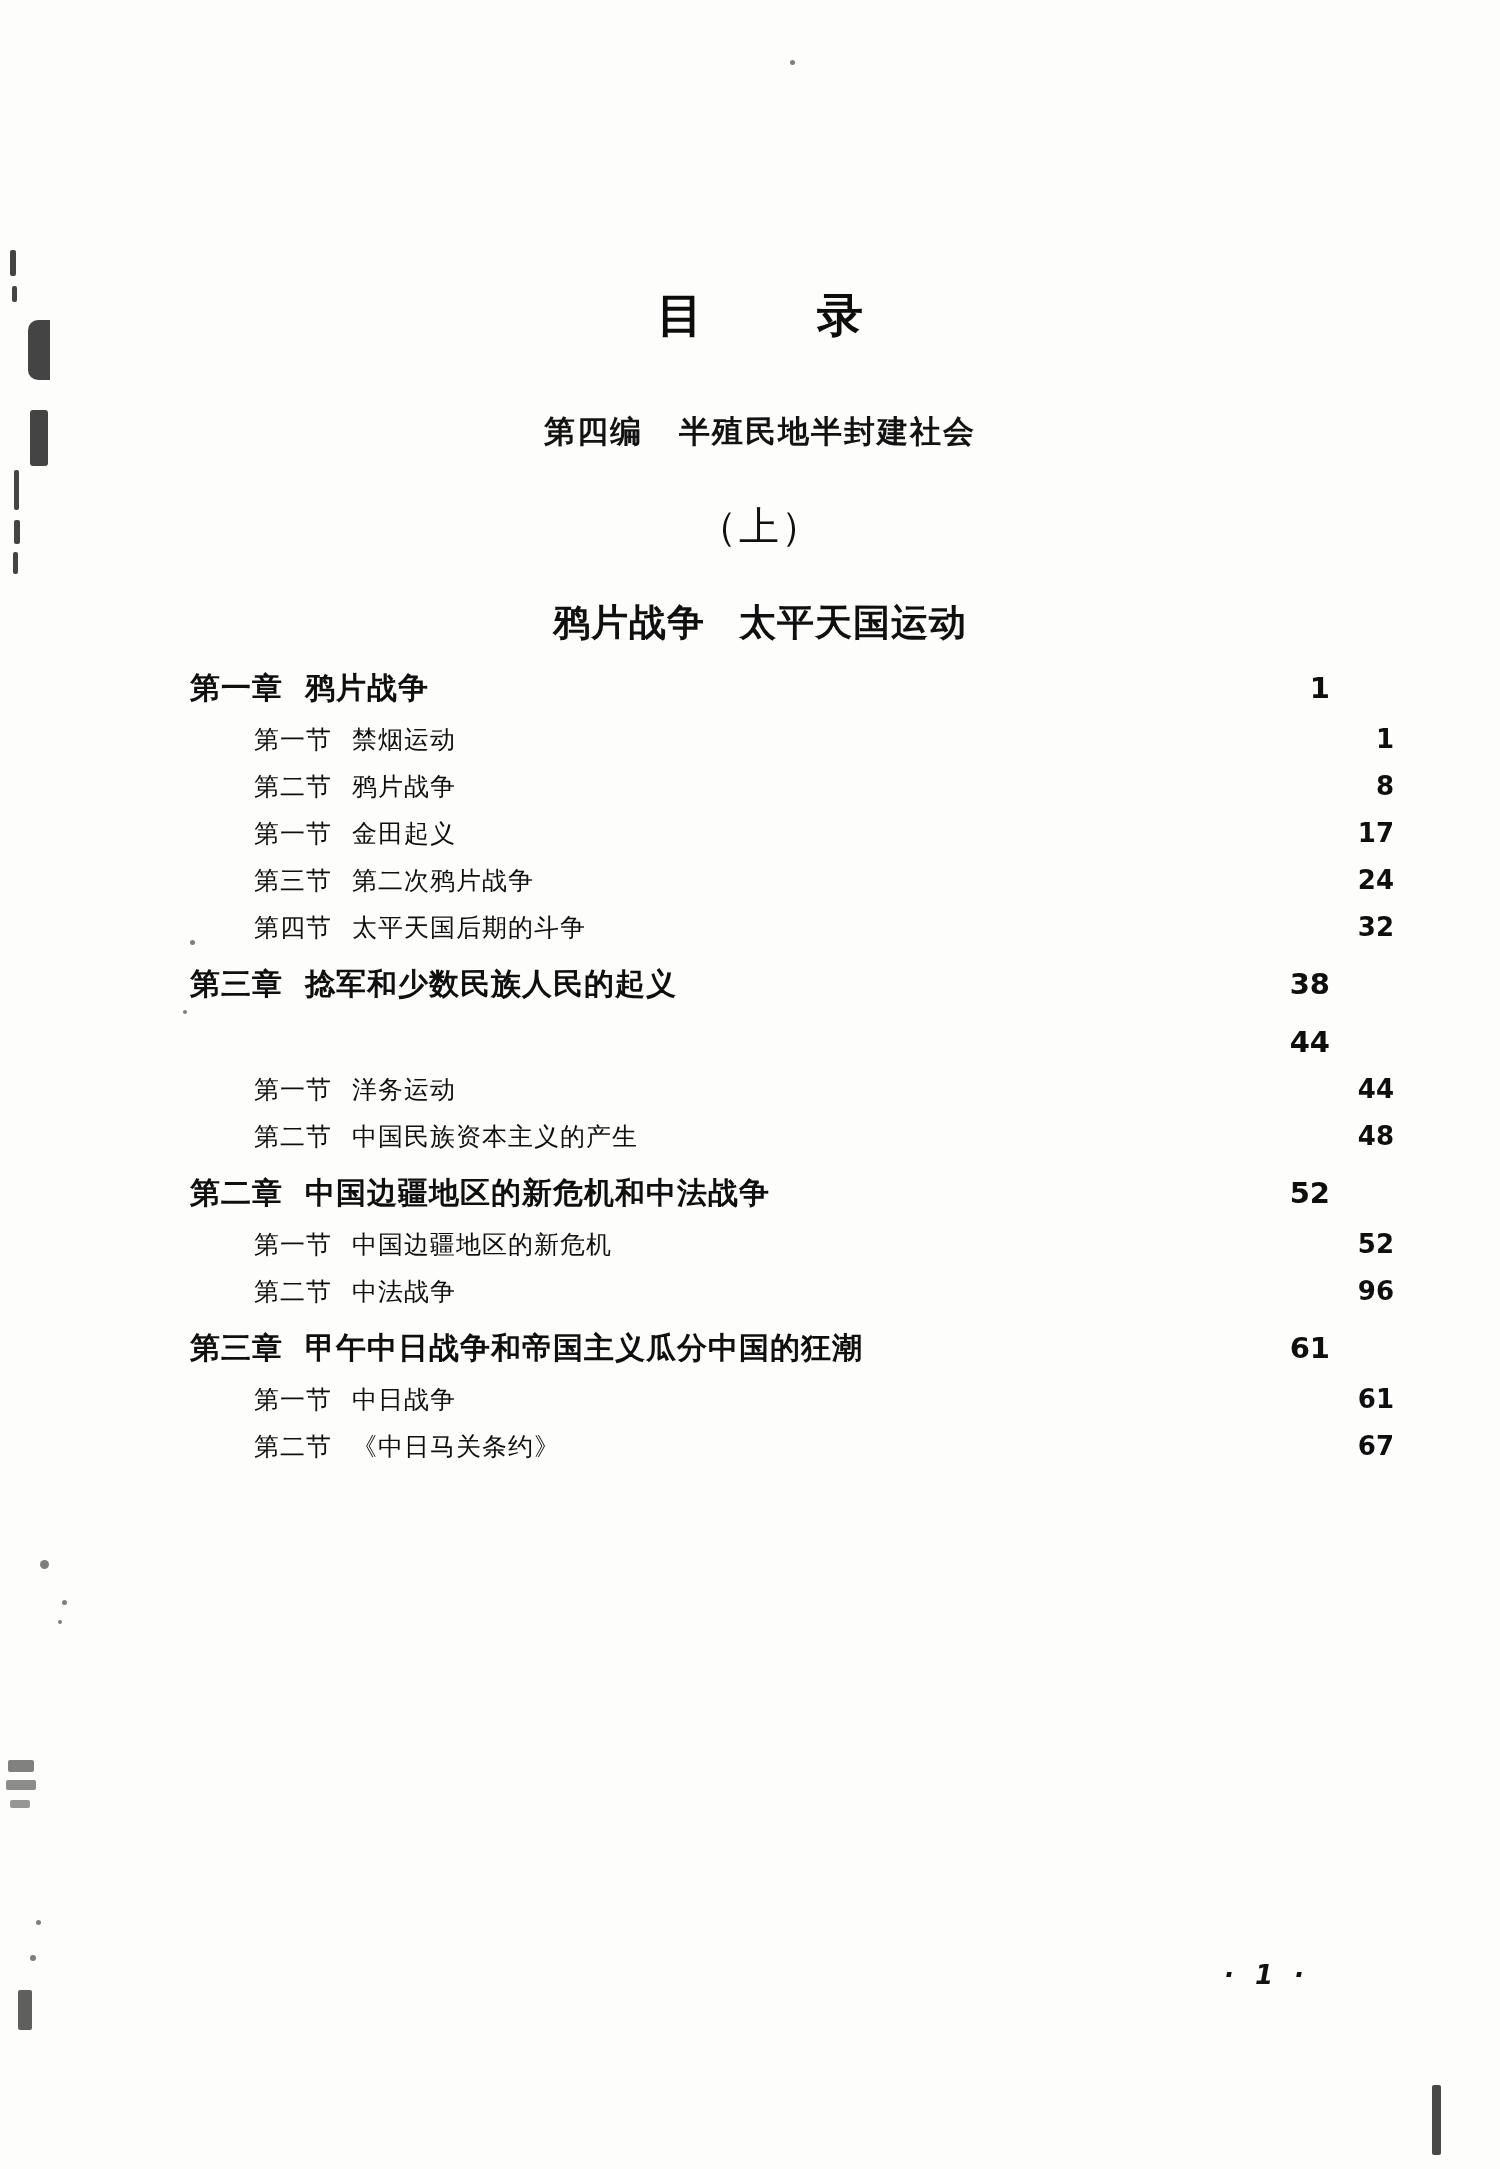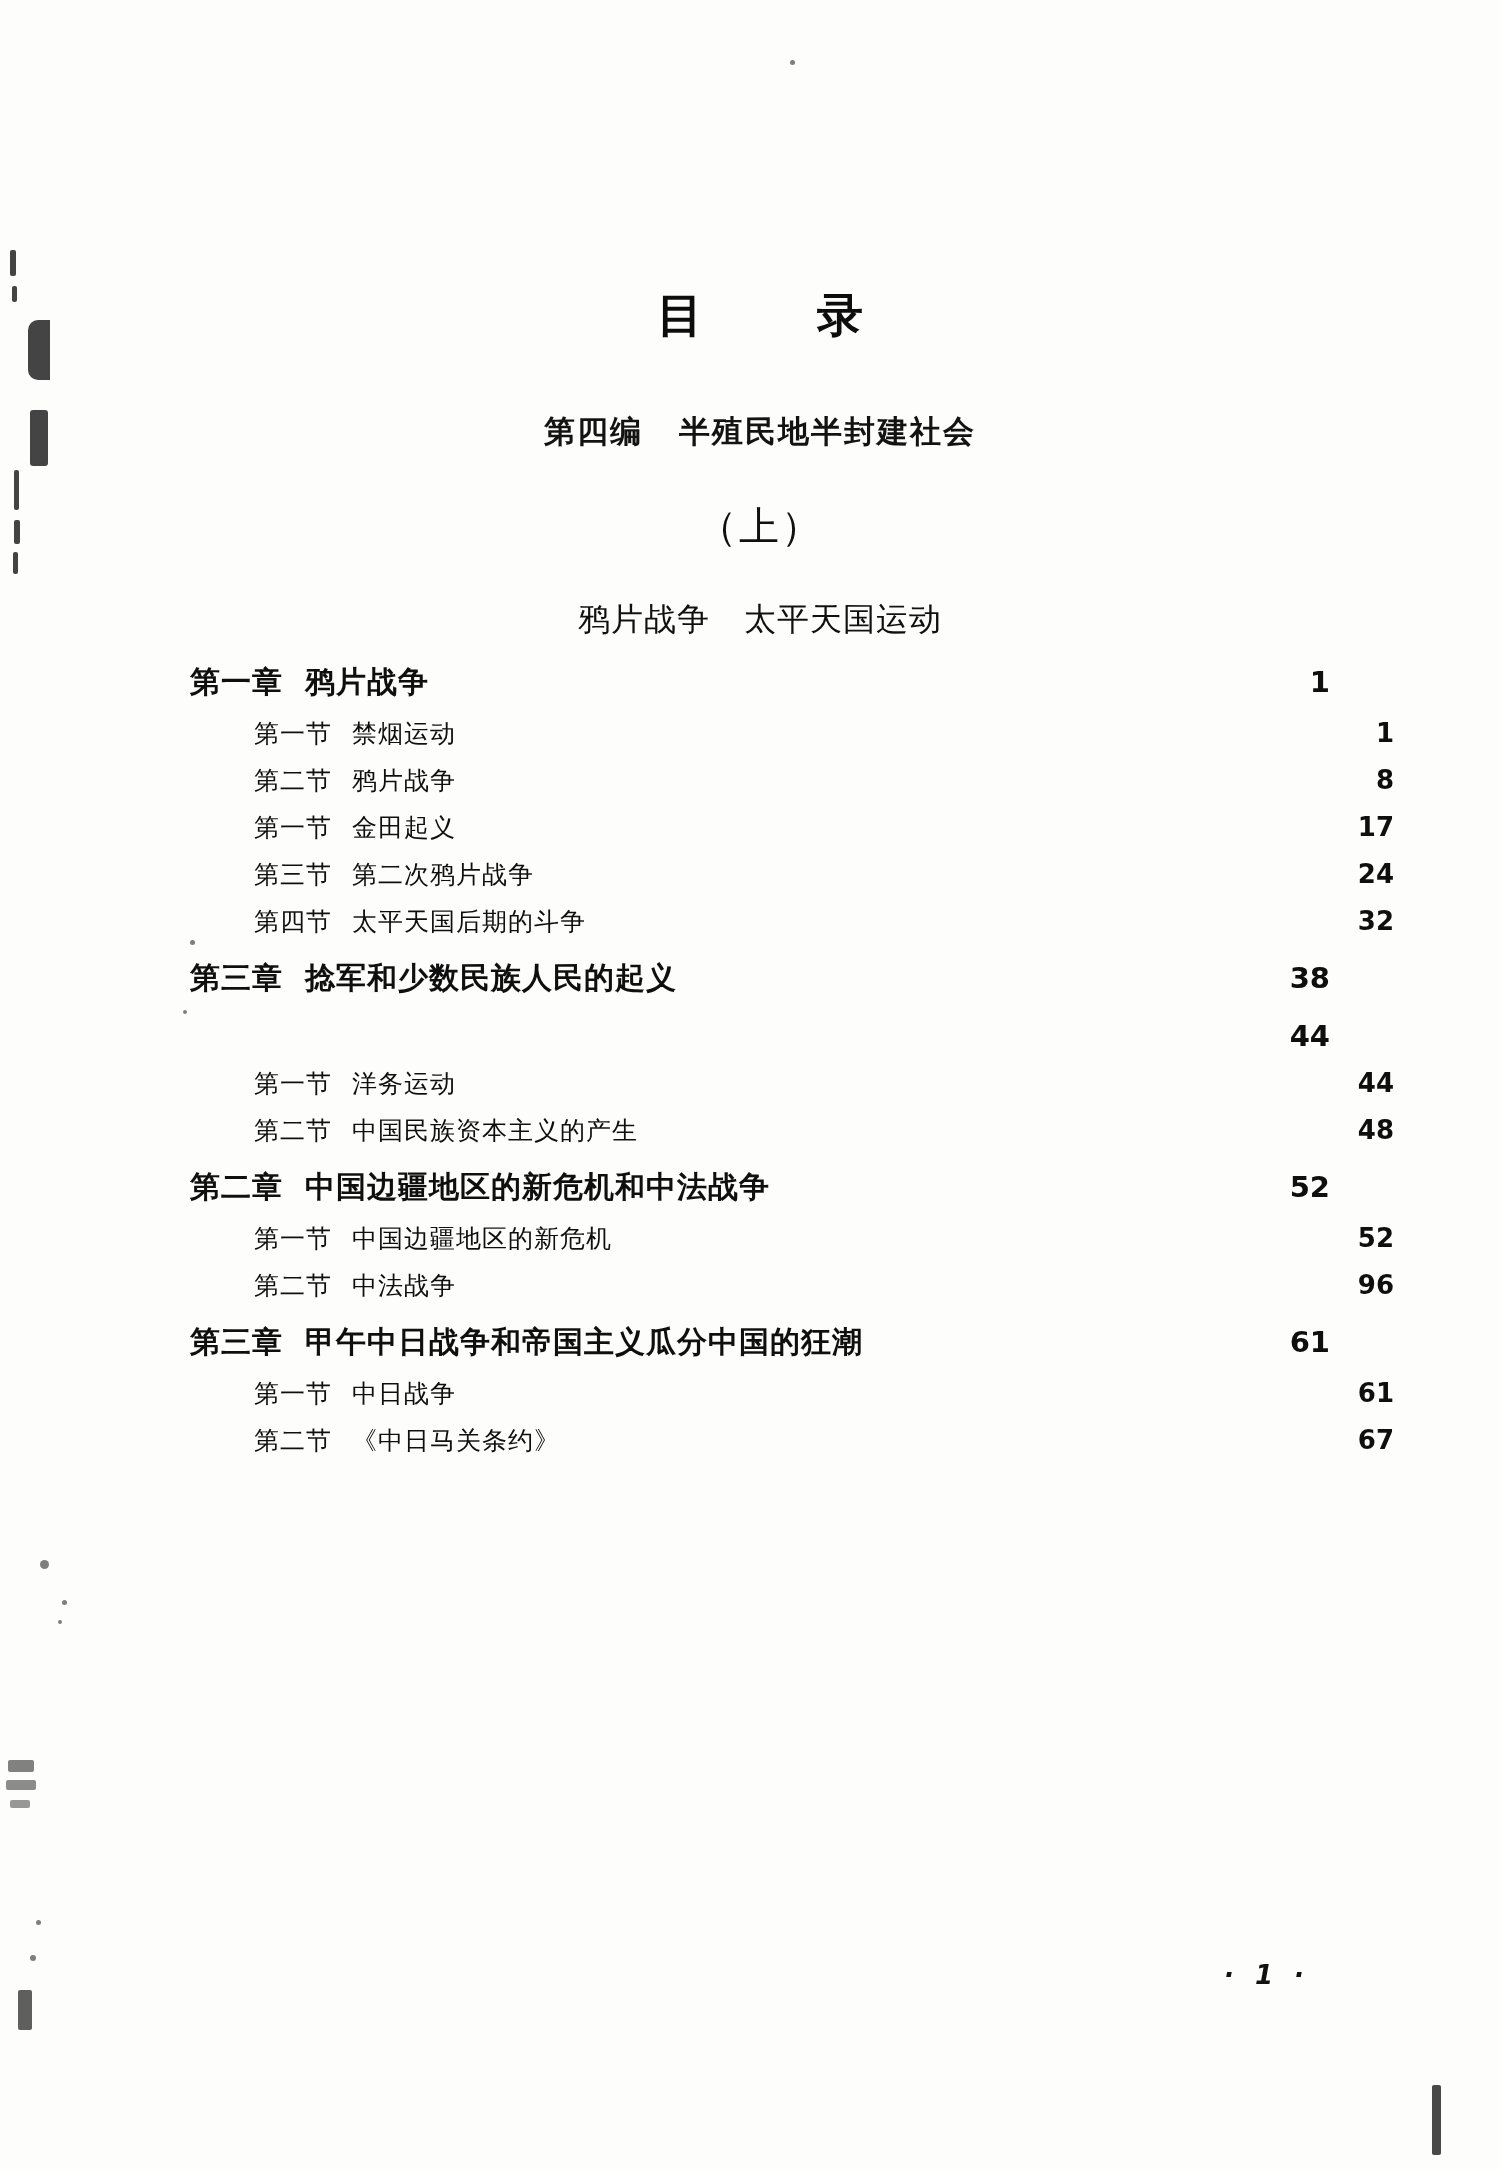--- a/index.html
+++ b/index.html
@@ -58,22 +58,22 @@
     margin-top: 46px;
     text-align: center;
     font-size: 40px;
     color: #101010;
     letter-spacing: 2px;
   }
 
   .section-head {
     margin-top: 44px;
     text-align: center;
-    font-size: 32px;
-    font-weight: normal;
+    font-size: 37px;
+    font-weight: bold;
     color: #101010;
     letter-spacing: 1px;
   }
   .section-head .gap { display: inline-block; width: 34px; }
 
   .toc {
     margin-top: 10px;
   }
 
   .entry {

